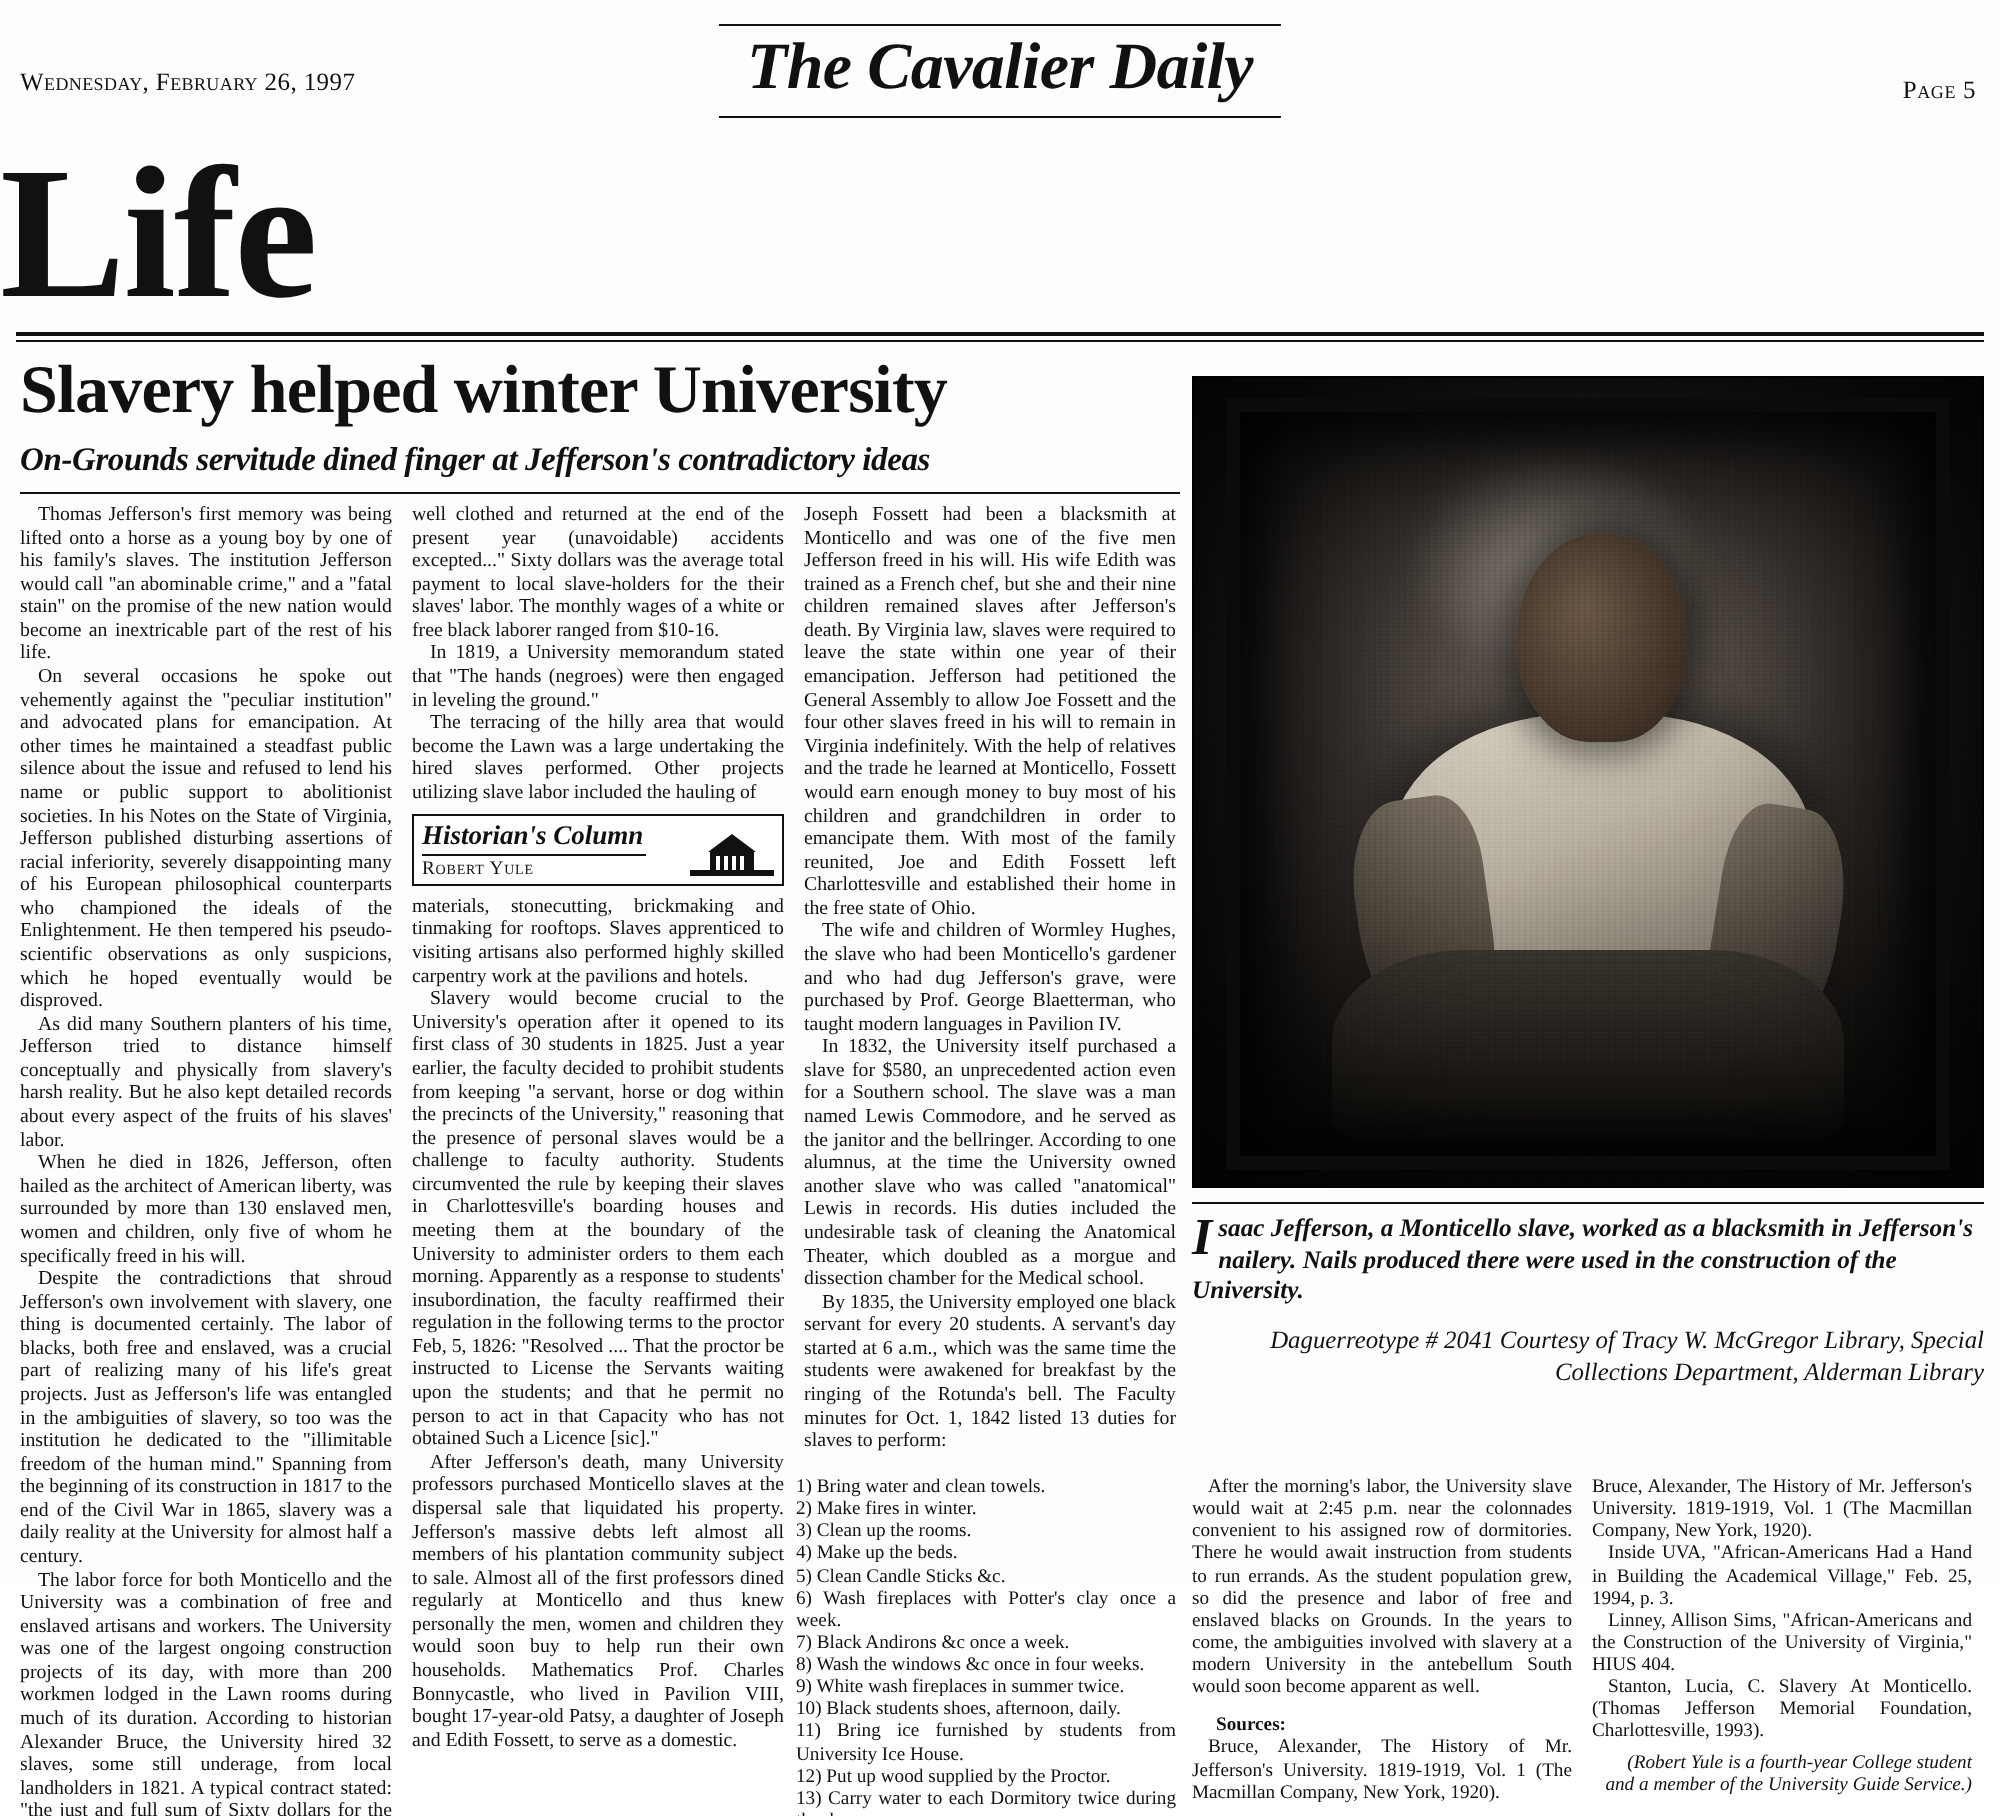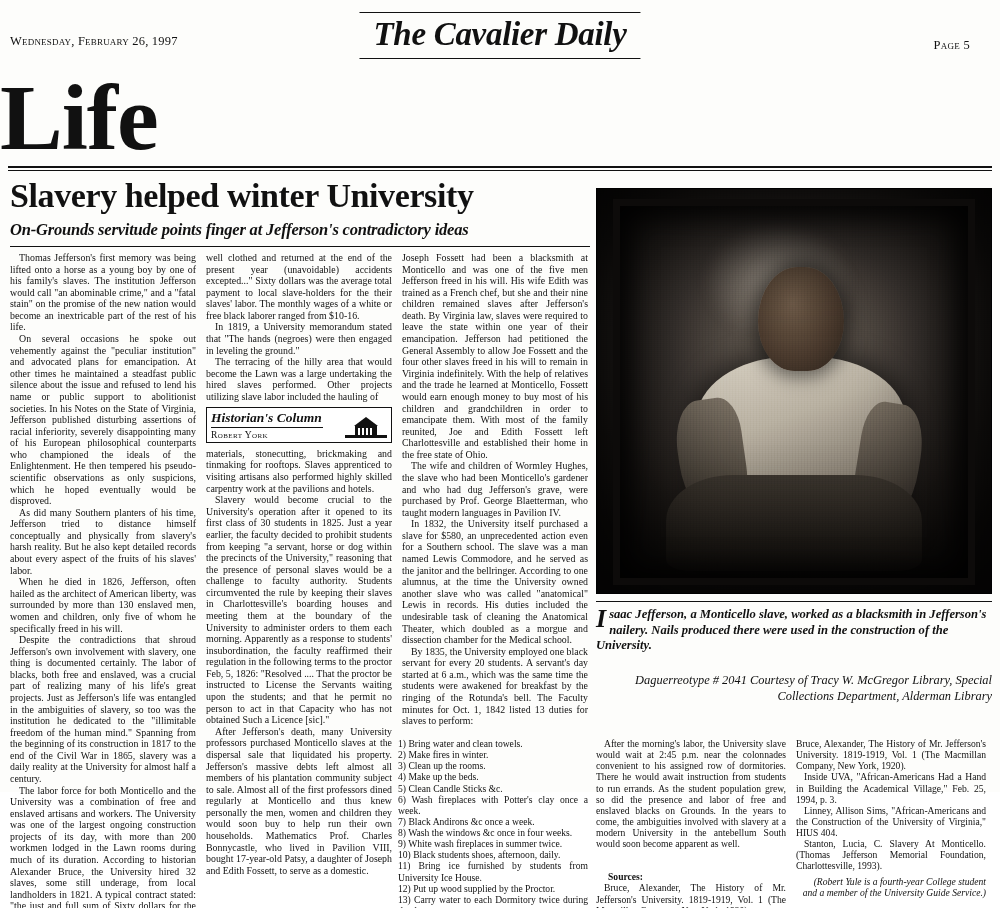--- a/index.html
+++ b/index.html
@@ -49,21 +49,21 @@
     font-weight: bold;
     font-style: italic;
     letter-spacing: -0.3px;
     border-top: 1.5px solid #111;
     border-bottom: 1.5px solid #111;
     padding: 3px 14px 5px 14px;
     white-space: nowrap;
   }
   .masthead-page {
     position: absolute;
-    right: 30px;
+    right: 12px;
     top: 38px;
     font-size: 12.5px;
     font-variant: small-caps;
     letter-spacing: 0.3px;
     text-align: right;
   }
 
   
   .section-word {
     font-size: 94px;
@@ -211,21 +211,21 @@
   }
   .caption .dropcap {
     float: left;
     font-size: 26px;
     line-height: 0.8;
     font-weight: bold;
     font-style: italic;
     padding: 2px 3px 0 0;
   }
   .credit {
-    margin-top: 18px;
+    margin-top: 8px;
     font-size: 12.4px;
     line-height: 1.3;
     font-style: italic;
     text-align: right;
   }
 
   
   .cols {
     position: absolute;
     left: 10px;
@@ -258,21 +258,21 @@
     gap: 10px;
   }
   .lcol {
     width: 190px;
     font-size: 9.6px;
     line-height: 1.16;
     text-align: justify;
   }
   .lcol p { margin: 0; text-indent: 8px; }
   .lcol p.noind { text-indent: 0; }
-  .lcol .src-head { font-weight: bold; text-indent: 0; margin-top: 22px; padding-left: 12px; }
+  .lcol .src-head { font-weight: bold; text-indent: 0; margin-top: 8px; padding-left: 12px; }
   .lcol .italic-note { font-style: italic; text-align: right; margin-top: 4px; }
 
   
   .bottom-list {
     position: absolute;
     left: 398px;
     top: 738px;
     width: 190px;
     font-size: 9.6px;
     line-height: 1.16;
@@ -323,21 +323,21 @@
     <div class="masthead-title">The Cavalier Daily</div>
     <div class="masthead-page">Page 5</div>
   </div>
 
   <div class="section-word">Life</div>
   <div class="rule-thick"></div>
   <div class="rule-thin"></div>
 
   <div class="headline-zone">
     <div class="headline">Slavery helped winter University</div>
-    <div class="subhead">On-Grounds servitude points finger at Jefferson's contradictory ideas</div>
+    <div class="subhead">On-Grounds servitude dined finger at Jefferson's contradictory ideas</div>
     <div class="hr-underhead"></div>
   </div>
 
   <div class="photo-wrap">
     <div class="photo">
       <div class="bg-dark"></div>
       <div class="halo"></div>
       <div class="torso"></div>
       <div class="arm-l"></div>
       <div class="arm-r"></div>
@@ -364,21 +364,21 @@
       <p>The labor force for both Monticello and the University was a combination of free and enslaved artisans and workers. The University was one of the largest ongoing construction projects of its day, with more than 200 workmen lodged in the Lawn rooms during much of its duration. According to historian Alexander Bruce, the University hired 32 slaves, some still underage, from local landholders in 1821. A typical contract stated: "the just and full sum of Sixty dollars for the hire of a negro boy called Phil for the Use of the University of Virginia the said boy to be</p>
     </div>
 
     <div class="col">
       <p class="noind">well clothed and returned at the end of the present year (unavoidable) accidents excepted..." Sixty dollars was the average total payment to local slave-holders for the their slaves' labor. The monthly wages of a white or free black laborer ranged from $10-16.</p>
       <p>In 1819, a University memorandum stated that "The hands (negroes) were then engaged in leveling the ground."</p>
       <p>The terracing of the hilly area that would become the Lawn was a large undertaking the hired slaves performed. Other projects utilizing slave labor included the hauling of</p>
 
       <div class="hist-box">
         <div class="hist-title">Historian's Column</div>
-        <div class="hist-name">Robert York</div>
+        <div class="hist-name">Robert Yule</div>
         <svg class="hist-icon" viewBox="0 0 42 24">
           <rect x="0" y="20" width="42" height="3" fill="#111"></rect>
           <path d="M21 2 L33 11 L9 11 Z" fill="#111"></path>
           <rect x="10" y="11" width="22" height="9" fill="#111"></rect>
           <rect x="13" y="13" width="2" height="7" fill="#fff"></rect>
           <rect x="17" y="13" width="2" height="7" fill="#fff"></rect>
           <rect x="21" y="13" width="2" height="7" fill="#fff"></rect>
           <rect x="25" y="13" width="2" height="7" fill="#fff"></rect>
         </svg>
       </div>

